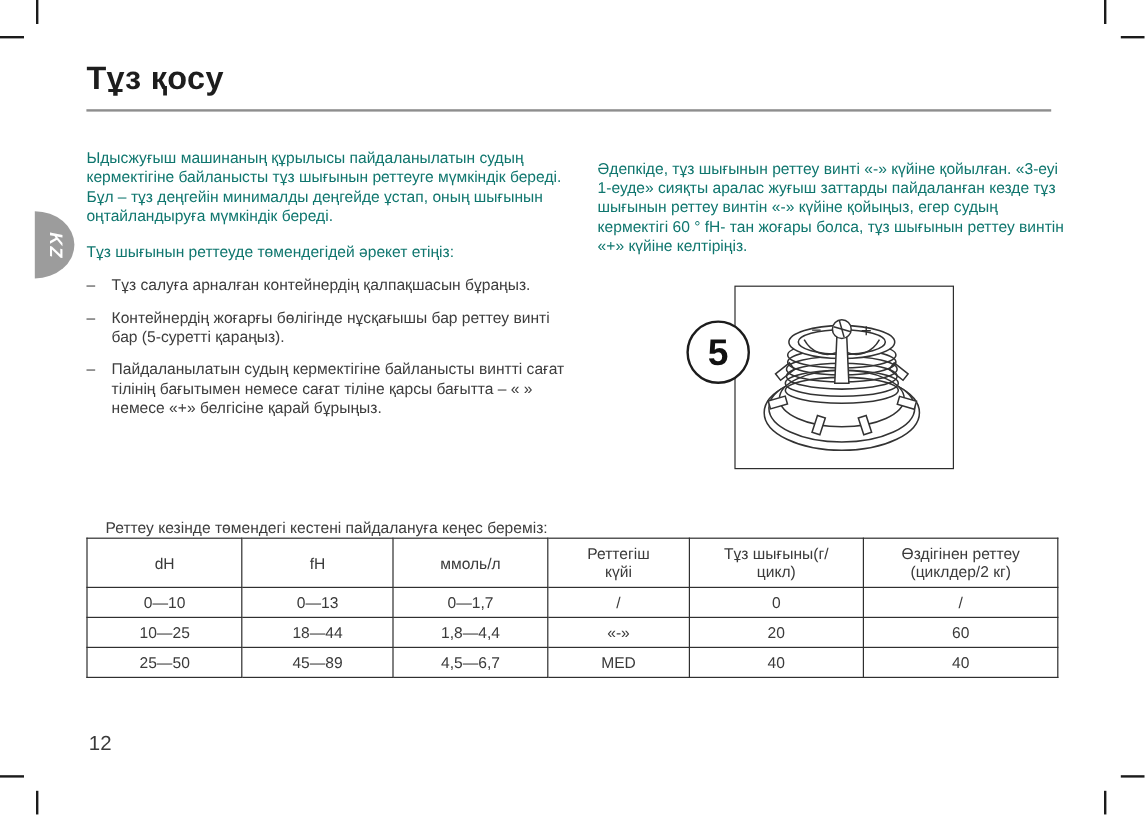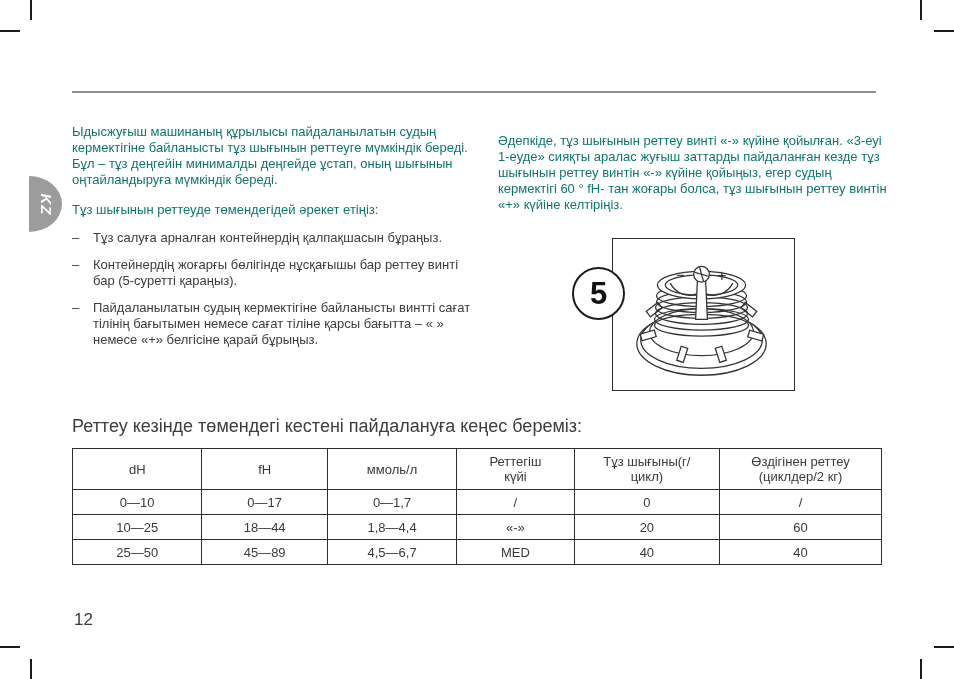--- a/index.html
+++ b/index.html
@@ -48,21 +48,21 @@
     position:absolute; left:612px; top:238px; width:181px; height:151px;
     border:1.5px solid #2e2e2e; background:#ffffff;
   }
   .figure-badge {
     position:absolute; left:572px; top:267px; width:49px; height:49px;
     border:2.5px solid #1c1c1c; border-radius:50%; background:#ffffff;
     display:flex; align-items:center; justify-content:center; z-index:2;
     font-size:31px; font-weight:bold; color:#111111;
   }
 
-  .table-intro { position:absolute; left:72px; top:416px; margin:0; font-size:18px; color:#3d3d3d; }
+  .table-intro { position:absolute; left:72px; top:416px; margin:16px; font-size:13px; color:#3d3d3d; }
 
   .hardness-table {
     position:absolute; left:72px; top:448px; width:810px;
     border-collapse:collapse; table-layout:fixed;
   }
   .hardness-table th, .hardness-table td {
     border:1.5px solid #2f2f2f; text-align:center; vertical-align:middle;
     font-size:13px; font-weight:normal; color:#3a3a3a; padding:1px 20px;
   }
   .hardness-table th { height:38px; line-height:15px; }
@@ -85,20 +85,21 @@
   <div class="cm cm-tr-h"></div>
   <div class="cm cm-bl-h"></div>
   <div class="cm cm-bl-v"></div>
   <div class="cm cm-br-h"></div>
   <div class="cm cm-br-v"></div>
 
   <div class="kz-tab">
     <span>KZ</span>
   </div>
 
+  <h1 class="page-title">Тұз қосу</h1>
   <div class="title-rule"></div>
 
   <div class="col-left">
     <p class="body-text">Ыдысжуғыш машинаның құрылысы пайдаланылатын судың кермектігіне байланысты тұз шығынын реттеуге мүмкіндік береді. Бұл – тұз деңгейін минималды деңгейде ұстап, оның шығынын оңтайландыруға мүмкіндік береді.</p>
     <p class="body-text list-intro">Тұз шығынын реттеуде төмендегідей әрекет етіңіз:</p>
     <div class="bullet">
       <span class="dash">–</span>
       <span>Тұз салуға арналған контейнердің қалпақшасын бұраңыз.</span>
     </div>
     <div class="bullet">
@@ -173,21 +174,21 @@
         <th>fH</th>
         <th>ммоль/л</th>
         <th>Реттегіш күйі</th>
         <th>Тұз шығыны(г/цикл)</th>
         <th>Өздігінен реттеу (циклдер/2 кг)</th>
       </tr>
     </thead>
     <tbody>
         <tr>
           <td>0—10</td>
-          <td>0—17</td>
+          <td>0—13</td>
           <td>0—1,7</td>
           <td>/</td>
           <td>0</td>
           <td>/</td>
         </tr>
         <tr>
           <td>10—25</td>
           <td>18—44</td>
           <td>1,8—4,4</td>
           <td>«-»</td>

